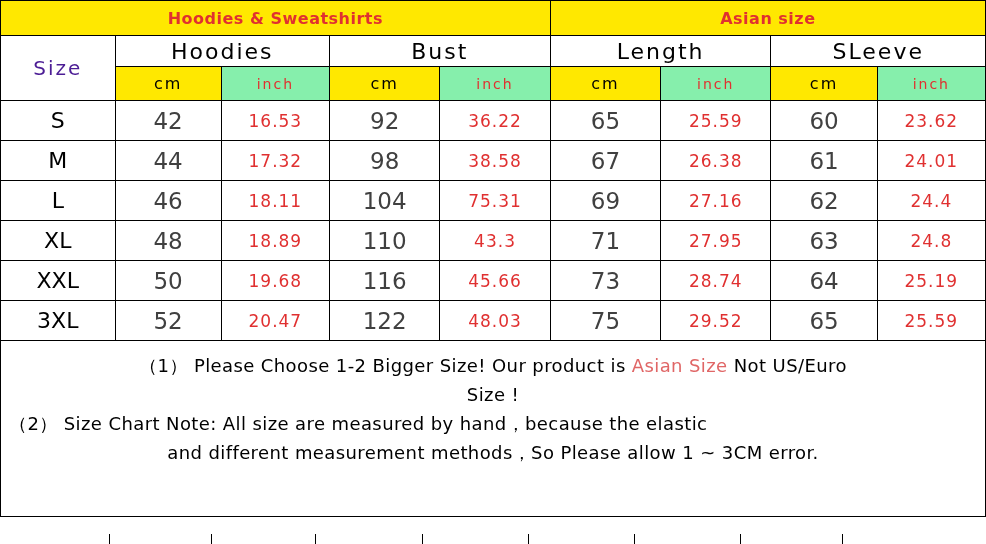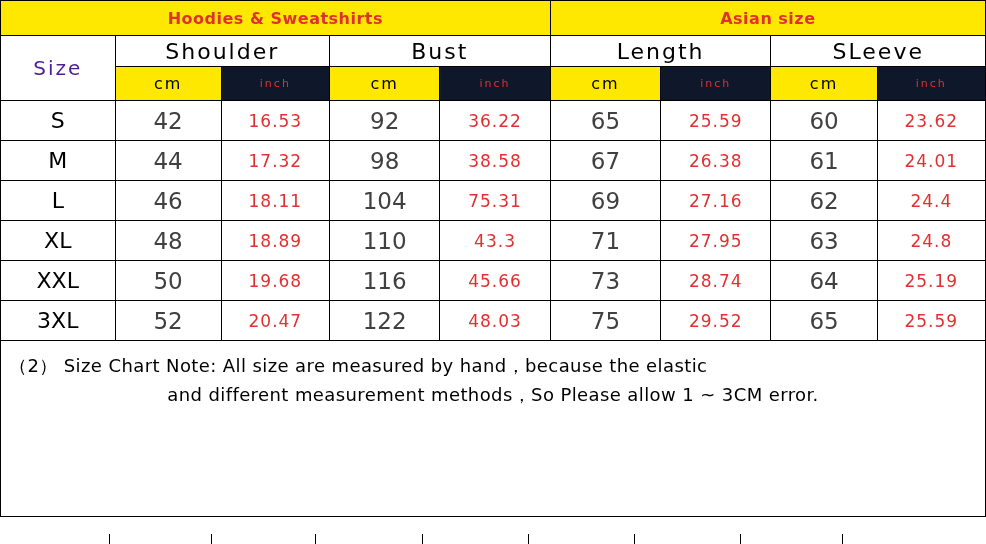--- a/index.html
+++ b/index.html
@@ -60,23 +60,23 @@
   
   .unit-cm {
     background: #ffe800;
     height: 30px;
     font-size: 16px;
     color: #000000;
     letter-spacing: 2px;
     margin-top: 44px;
   }
   .unit-inch {
-    background: #0f172a;
+    background: #86efac;
     height: 30px;
-    font-size: 11px;
+    font-size: 14px;
     color: #e03030;
     letter-spacing: 2px;
   }
   
   .row-size {
     height: 40px;
     font-size: 22px;
     color: #000000;
   }
   .cell-cm {
@@ -145,21 +145,21 @@
       <col style="width:102px">
         <col style="width:104px">
     </colgroup>
     <tbody>
       <tr>
         <td class="banner-cell banner-left" colspan="5">Hoodies &amp; Sweatshirts</td>
         <td class="banner-cell banner-right" colspan="4">Asian size</td>
       </tr>
       <tr>
         <td class="size-head" rowspan="2">Size</td>
-        <td class="group-head" colspan="2">Shoulder</td>
+        <td class="group-head" colspan="2">Hoodies</td>
         <td class="group-head" colspan="2">Bust</td>
         <td class="group-head" colspan="2">Length</td>
         <td class="group-head" colspan="2">SLeeve</td>
       </tr>
       <tr>
         <td class="unit-cm">cm</td>
         <td class="unit-inch">inch</td>
         <td class="unit-cm">cm</td>
         <td class="unit-inch">inch</td>
         <td class="unit-cm">cm</td>
@@ -231,20 +231,22 @@
         <td class="cell-inch">48.03</td>
         <td class="cell-cm">75</td>
         <td class="cell-inch">29.52</td>
         <td class="cell-cm">65</td>
         <td class="cell-inch">25.59</td>
       </tr>
     </tbody>
   </table>
 
   <div class="notes">
+    <span class="note-line note1"><span>（1） Please Choose 1-2 Bigger Size! Our product is </span><span class="em">Asian Size</span><span> Not US/Euro</span></span>
+    <span class="note-line">Size !</span>
     <span class="note-line note2">（2） Size Chart Note: All size are measured by hand，because the elastic</span>
     <span class="note-line">and different measurement methods，So Please allow    1 ~ 3CM error.</span>
   </div>
 
   <div class="bottom-strip">
     <div class="seg" style="width:110px"></div>
     <div class="seg" style="width:102px"></div>
     <div class="seg" style="width:104px"></div>
     <div class="seg" style="width:106px"></div>
     <div class="seg" style="width:106px"></div>

